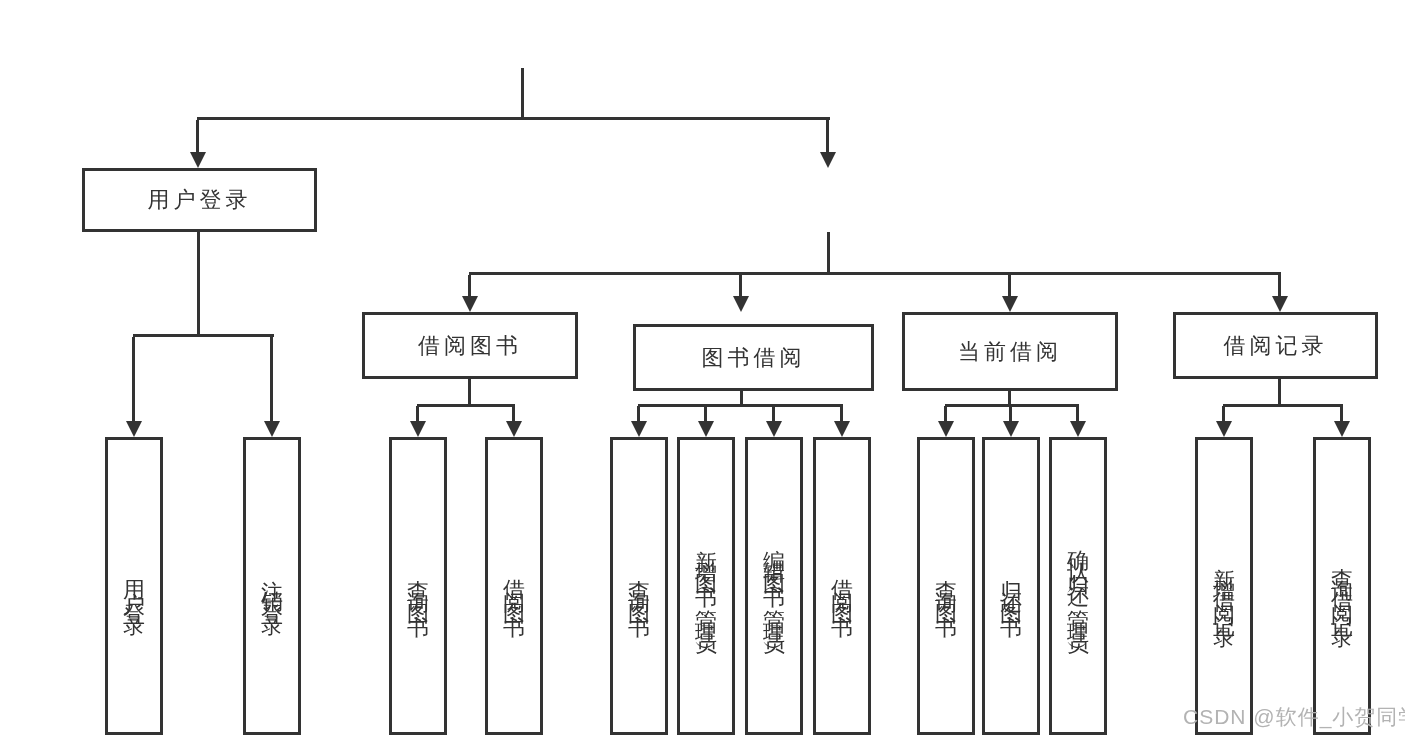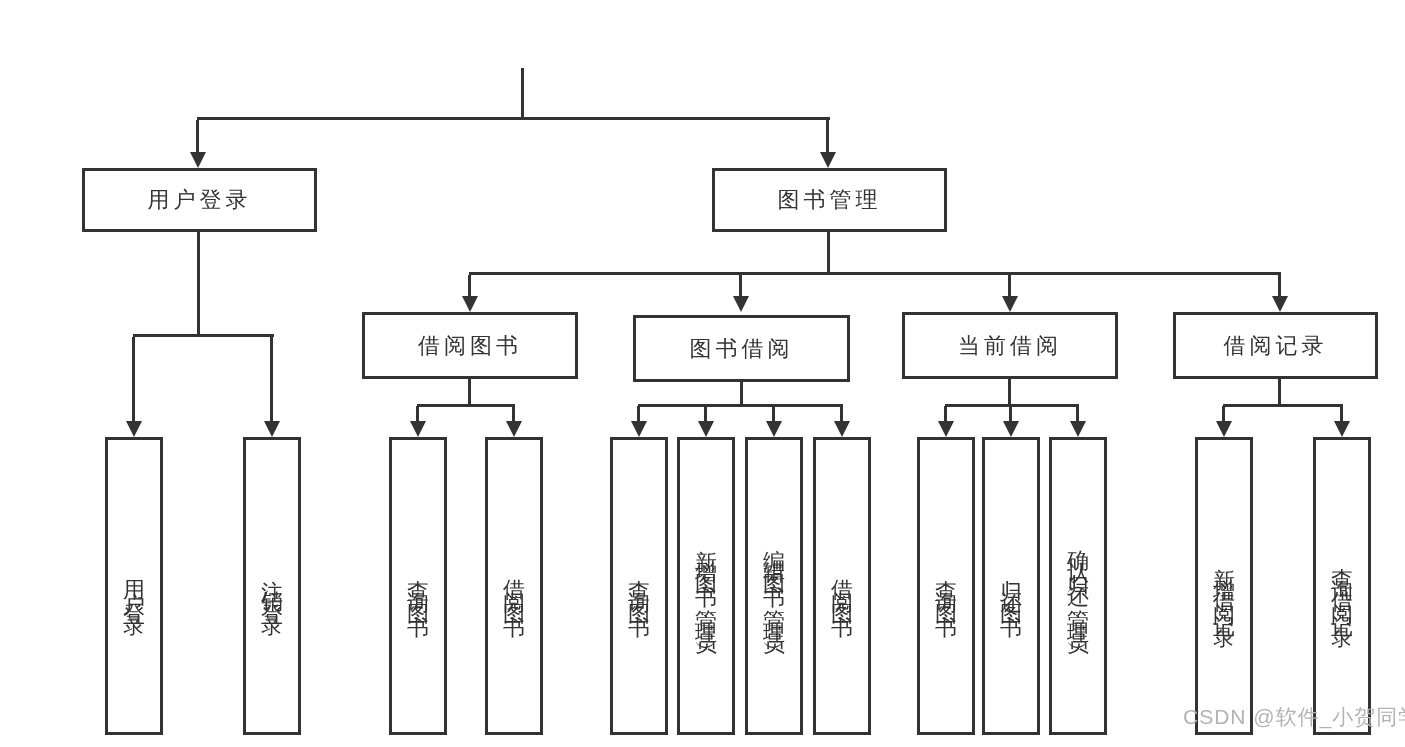--- a/index.html
+++ b/index.html
@@ -167,25 +167,24 @@
       <i class="shaft"></i>
       <i class="head"></i>
     </div>
   <div class="arrow" style="left:1334px;top:406px;height:31px">
       <i class="shaft"></i>
       <i class="head"></i>
     </div>
 
 
   <div class="box" style="left:82px;top:168px;width:235px;height:64px">用户登录</div>
-  <div class="box" style="left:712px;top:168px;width:235px;height:64px">图书管理</div>
 
   <div class="box" style="left:362px;top:312px;width:216px;height:67px">借阅图书</div>
-  <div class="box" style="left:633px;top:315px;width:217px;height:67px">图书借阅</div>
-  <div class="box" style="left:902px;top:312px;width:216px;height:67px">当前借阅</div>
+  <div class="box" style="left:633px;top:324px;width:241px;height:67px">图书借阅</div>
+  <div class="box" style="left:902px;top:312px;width:216px;height:79px">当前借阅</div>
   <div class="box" style="left:1173px;top:312px;width:205px;height:67px">借阅记录</div>
 
   <div class="box vbox" style="left:105px;top:437px;width:58px;height:298px">用户登录</div>
   <div class="box vbox" style="left:243px;top:437px;width:58px;height:298px">注销登录</div>
 
   <div class="box vbox" style="left:389px;top:437px;width:58px;height:298px">查询图书</div>
   <div class="box vbox" style="left:485px;top:437px;width:58px;height:298px">借阅图书</div>
 
   <div class="box vbox" style="left:610px;top:437px;width:58px;height:298px">查询图书</div>
   <div class="box vbox" style="left:677px;top:437px;width:58px;height:298px">新增图书（管理员）</div>

